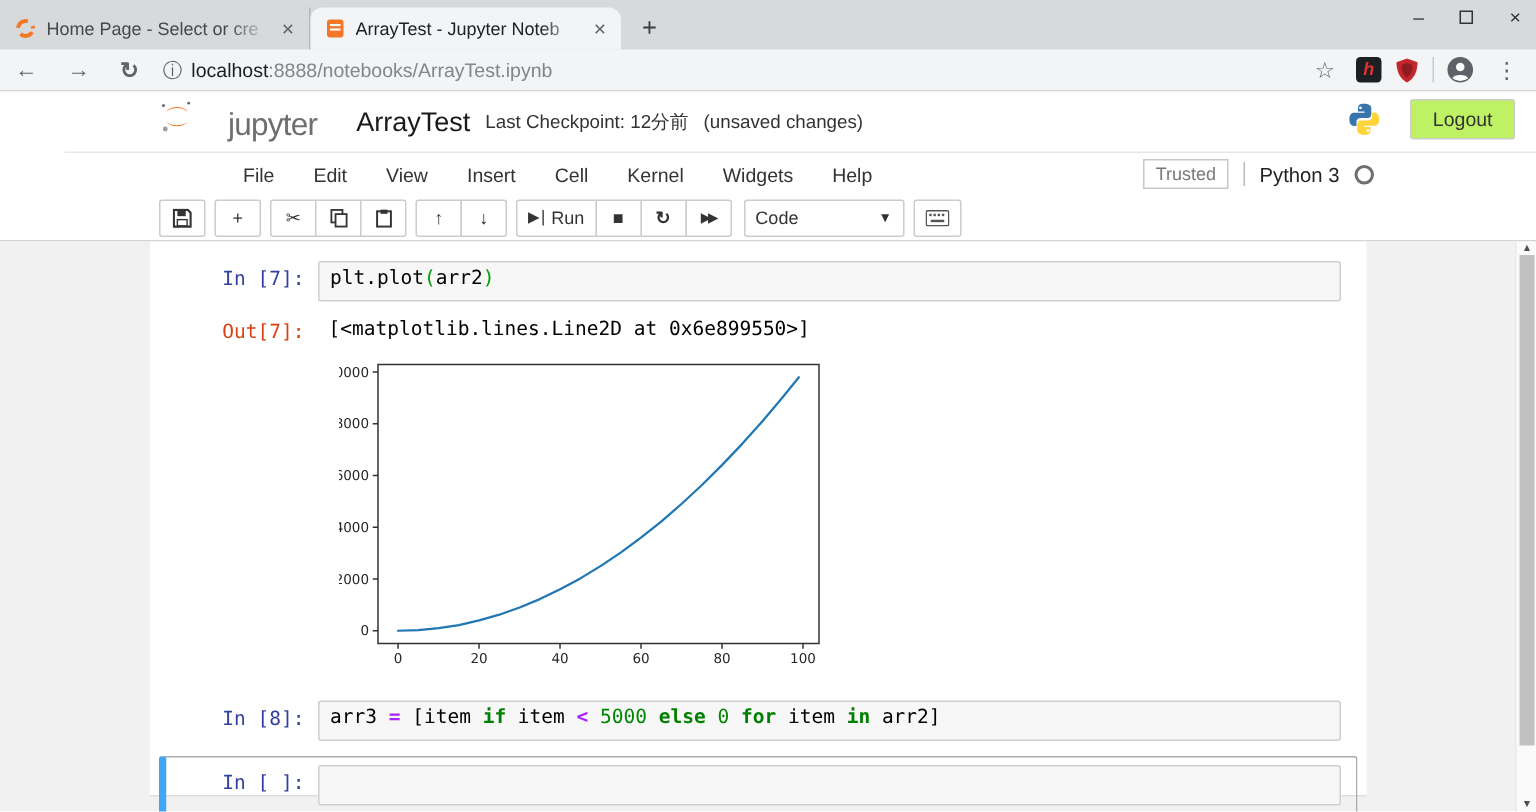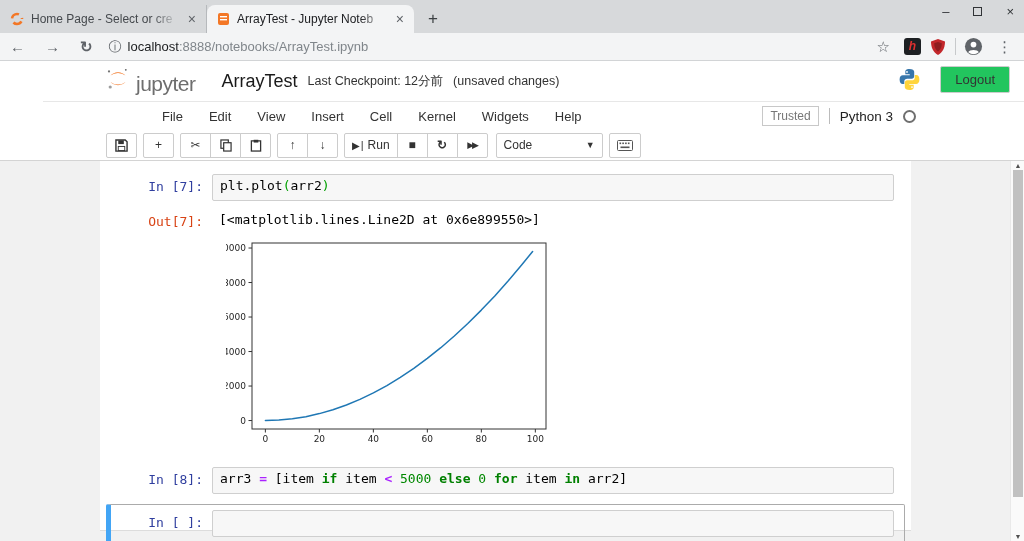--- a/index.html
+++ b/index.html
@@ -34,27 +34,27 @@
   .ext1 { width:17px; height:17px; background:#1d2023; color:#e03030; border-radius:3px;
     font-size:12px; font-style:italic; font-weight:bold; text-align:center; line-height:16px; }
   .ext2 { width:18px; height:18px; }
   .navdivider { width:1px; height:17px; background:#c7c9cb; }
   .avatar { width:19px; height:19px; }
   .dots { color:#5f6368; font-size:15px; padding:0 6px; }
 
   
   .jheader { background:#fff; }
   .jrow1 { height:40px; display:flex; align-items:center; padding:0 14px 0 106px; position:relative; }
-  .jlogo { display:flex; align-items:baseline; gap:6px; }
+  .jlogo { display:flex; align-items:baseline; gap:22px; }
   .jlogo-text { font-size:21px; color:#6e6e6e; letter-spacing:-0.5px; }
   .jtitle { font-size:18px; color:#1a1a1a; margin-left:26px; }
   .jckpt { font-size:12.5px; color:#333; margin-left:10px; }
   .junsaved { font-size:12.5px; color:#333; margin-left:10px; }
   .jr1-right { position:absolute; right:14px; top:5px; display:flex; align-items:center; gap:18px; }
-  .logout { font-size:13px; color:#333; background:#22c55e; border:1px solid #ccc;
+  .logout { font-size:13px; color:#333; background:#bef264; border:1px solid #ccc;
     border-radius:2px; padding:5px 14px; }
 
   .jmenubar { height:29px; display:flex; align-items:center; padding:0 0 0 106px;
     border-top:1px solid #e7e7e7; position:relative; font-size:13px; color:#333;margin-left:43px; }
   .menu-item { padding:0 13px; }
   .jmenu-right { position:absolute; right:108px; display:flex; align-items:center; gap:10px; }
   .trusted { font-size:12px; color:#777; border:1px solid #c8c8c8; padding:2px 7px; }
   .kdivider { width:1px; height:16px; background:#bbb; }
   .kernel-name { font-size:13.5px; color:#222; }
   .kernel-ind { width:13px; height:13px; border:2px solid #6f6f6f; border-radius:50%; }

